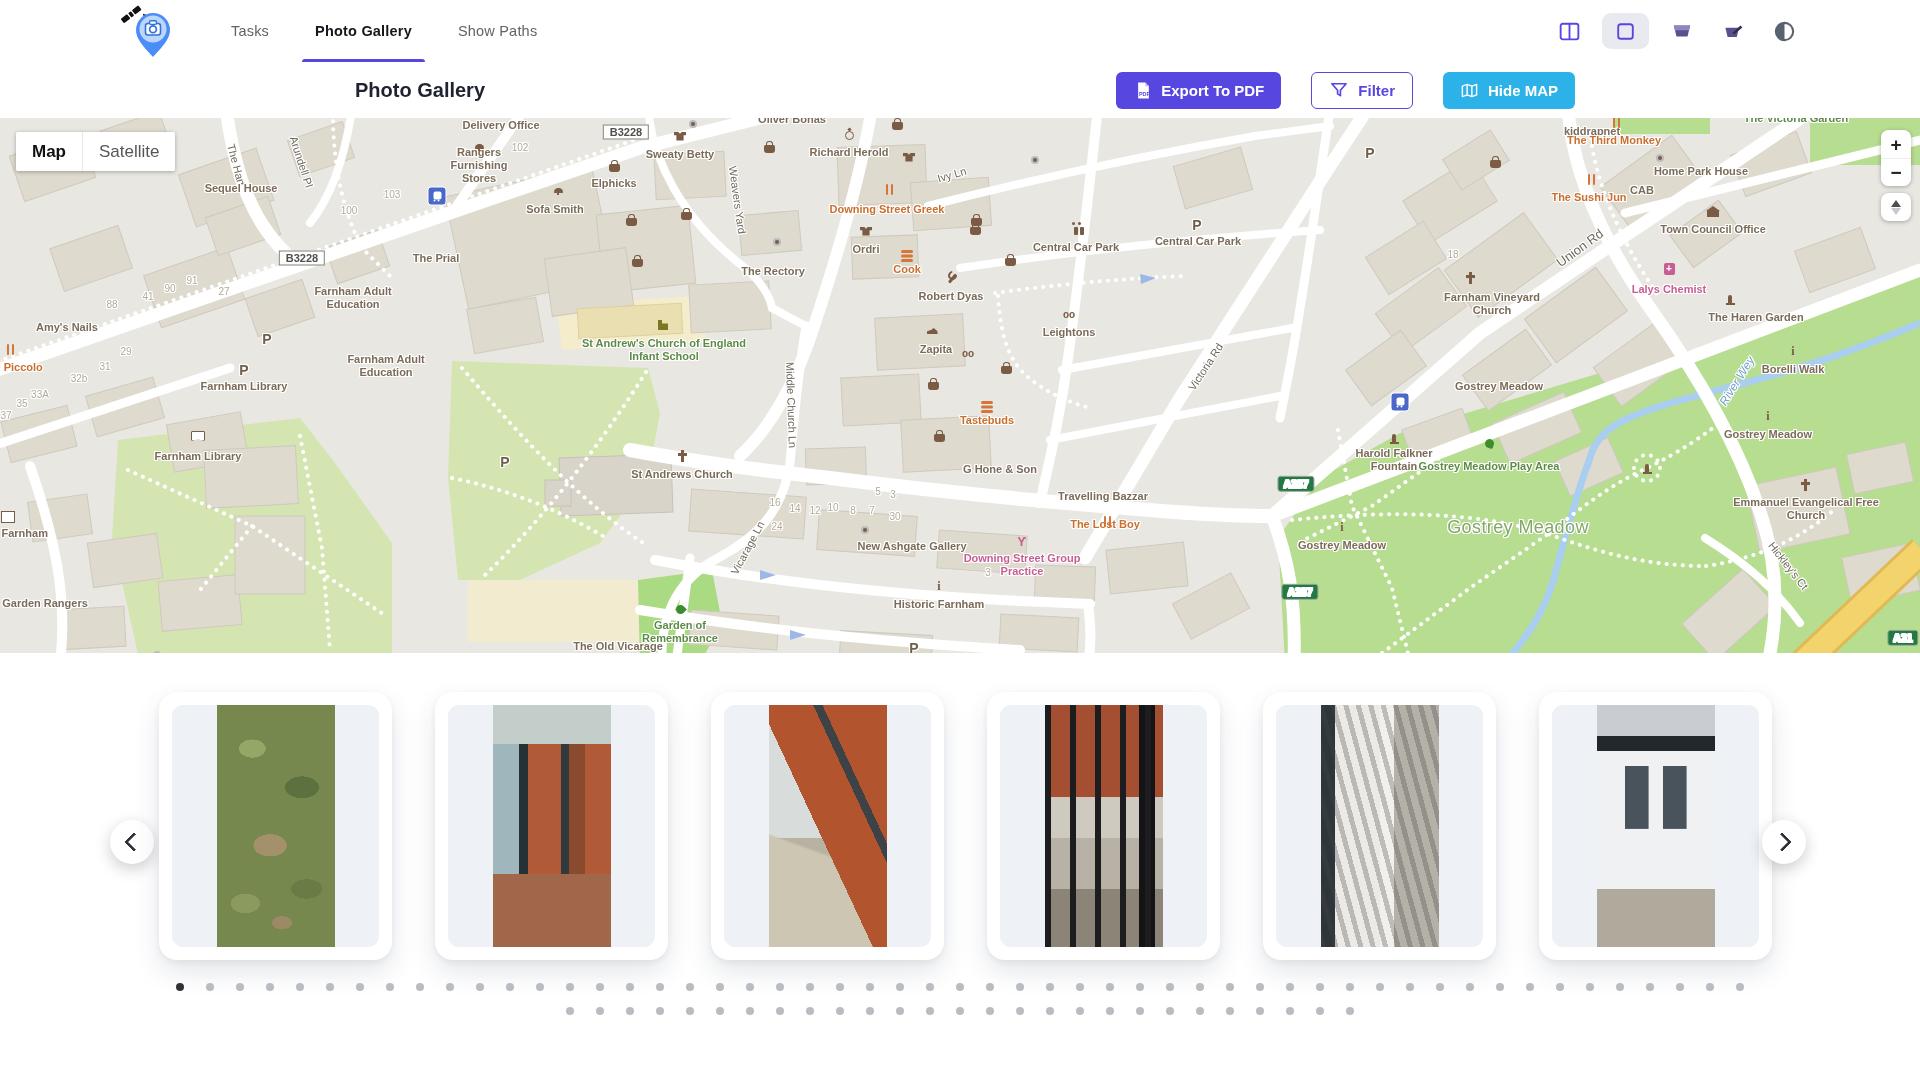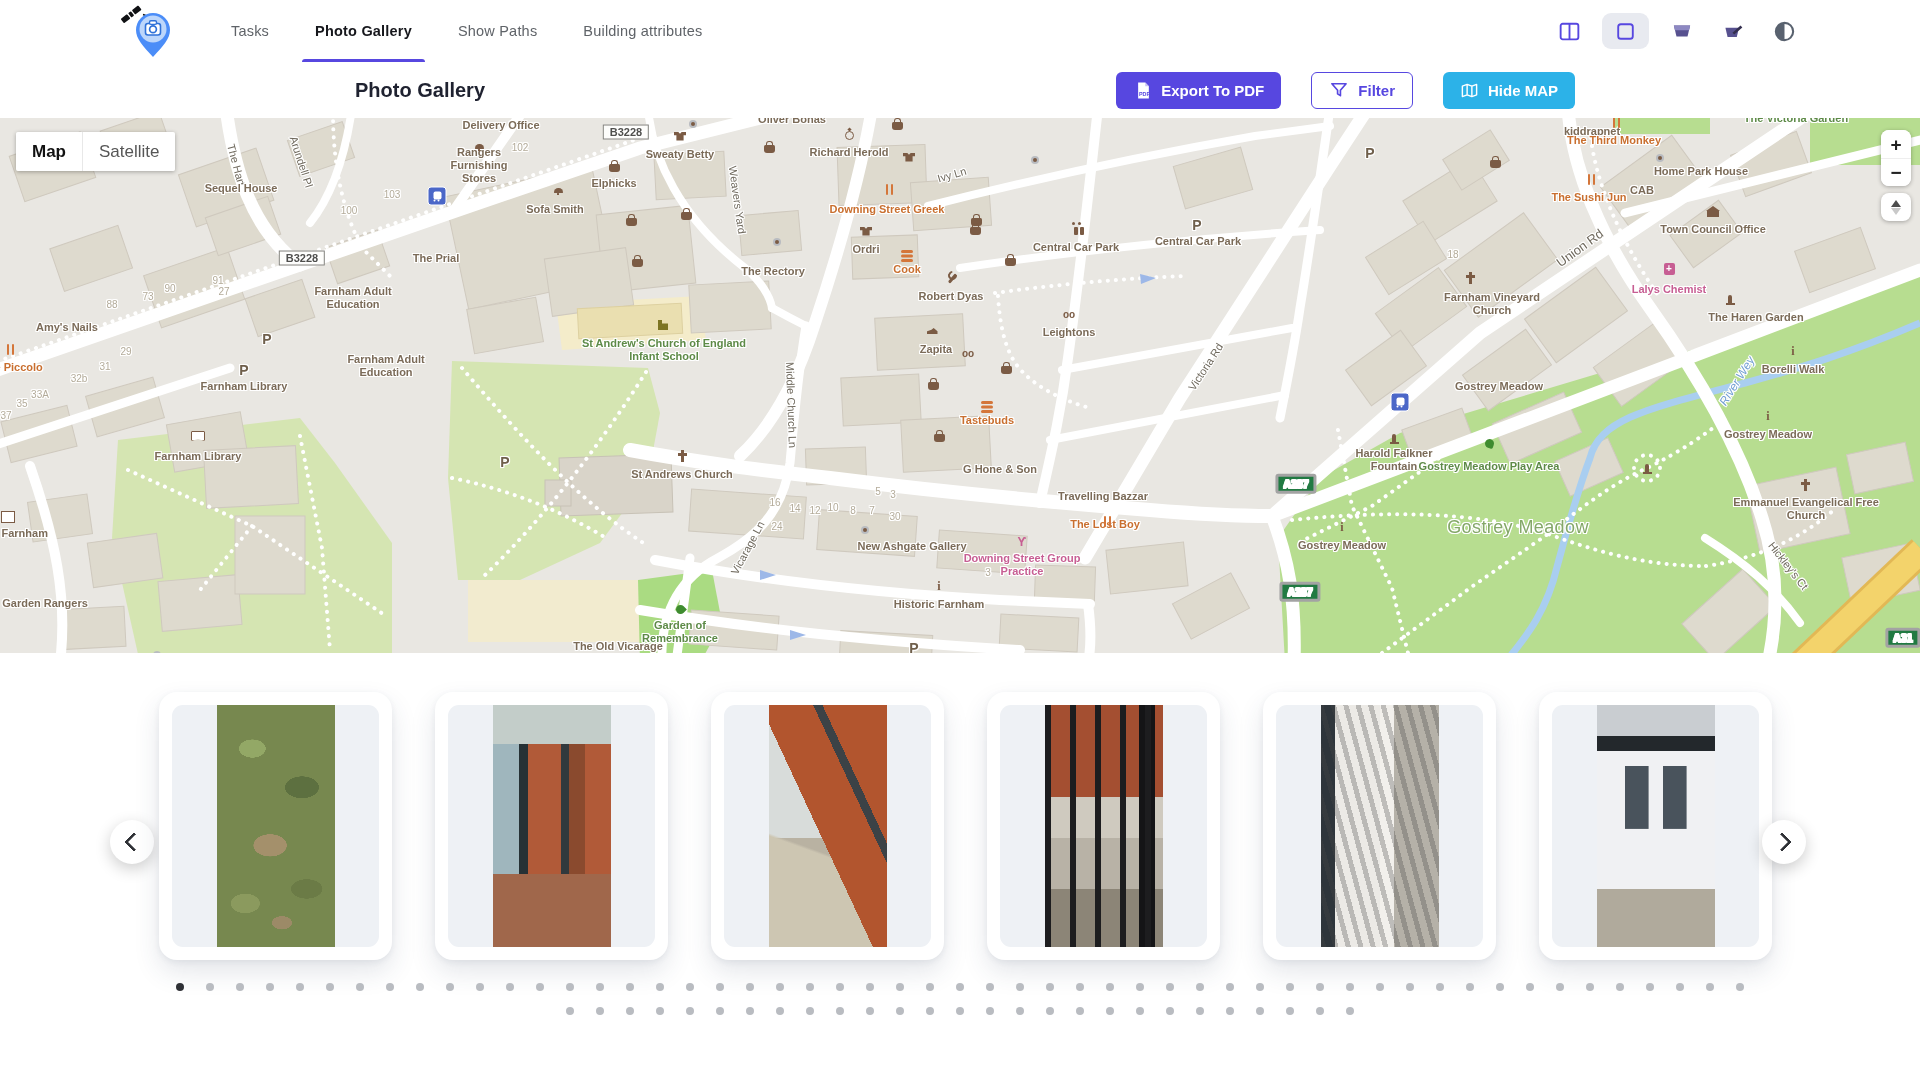--- a/index.html
+++ b/index.html
@@ -33,21 +33,21 @@
       text-shadow:0 1px 0 #fff,1px 0 0 #fff,-1px 0 0 #fff,0 -1px 0 #fff,1px 1px 0 #fff,-1px -1px 0 #fff,1px -1px 0 #fff,-1px 1px 0 #fff}
   .ml.road{color:#6f695d;font-weight:400;font-size:11px}
   .ml.road-lg{font-size:13px}
   .ml.water{color:#74a0d3;font-style:italic;font-weight:400;font-size:12px}
   .ml.area{color:#84a868;font-weight:400;font-size:18px;letter-spacing:.4px}
   .ml.park{color:#5d8a47}
   .ml.food{color:#c96f2f}
   .ml.health{color:#c75e93}
   .ml.hnum{color:#b3ab99;font-weight:400;font-size:10px}
   .ml.pletter{color:#6f5f4b;font-weight:700;font-size:14px}
-  .ml.badge-green{background:#217a42;color:#fff;font-size:10.5px;font-weight:700;padding:1px 5px;border-radius:3px;border:3px solid #a3a3a3}
+  .ml.badge-green{background:#217a42;color:#fff;font-size:10.5px;font-weight:700;padding:1px 5px;border-radius:3px;border:1px solid #a3a3a3}
   .ml.badge-white{background:#fdfdfb;border:1.5px solid #83827e;border-radius:0;color:#4f4f4d;font-weight:700;font-size:11px;padding:0 6px}
 
   
   .mi{position:absolute;transform:translate(-50%,-50%);width:14px;height:14px;display:flex;align-items:center;justify-content:center}
   .mi.bag::before{content:"";width:5px;height:4px;border:1.6px solid #7b5b44;border-bottom:none;border-radius:3px 3px 0 0;position:absolute;top:0}
   .mi.bag::after{content:"";width:11px;height:8px;background:#7b5b44;border-radius:1.5px 1.5px 3px 3px;position:absolute;top:4px}
   .mi.shirt::before{content:"";width:12px;height:9px;background:#7b5b44;clip-path:polygon(0 0,32% 0,50% 25%,68% 0,100% 0,100% 42%,80% 42%,80% 100%,20% 100%,20% 42%,0 42%)}
   .mi.fork::before{content:"";width:2.5px;height:11px;background:#d4763a;box-shadow:5px 0 0 #d4763a;border-radius:1px}
   .mi.burger::before{content:"";width:12px;height:3px;background:#d4763a;border-radius:2px;box-shadow:0 4.5px 0 #d4763a,0 9px 0 #d4763a;margin-top:-8px}
   .mi.cross::before{content:"";position:absolute;width:3px;height:12px;background:#7b5b44;left:5.5px;top:1px}
@@ -153,21 +153,20 @@
     <path d="M37 55 C27 44 20 37 20 28 a17 17 0 1 1 34 0 c0 9 -7 16 -17 27z" fill="#4b8df8"></path>
     <circle cx="37" cy="27" r="13.5" fill="#bcd6fb"></circle>
     <rect x="29.5" y="21.5" width="15" height="11.5" rx="2.5" fill="#fff" stroke="#2f72d9" stroke-width="1.6"></rect>
     <rect x="33.5" y="18.8" width="7" height="3.6" rx="1.4" fill="#fff" stroke="#2f72d9" stroke-width="1.4"></rect>
     <circle cx="37" cy="27.2" r="3.4" fill="none" stroke="#2f72d9" stroke-width="1.7"></circle>
   </svg>
   <nav class="tabs" id="tabs">
       <div class="tab">Tasks</div>
       <div class="tab active">Photo Gallery</div>
       <div class="tab">Show Paths</div>
-      <div class="tab">Building attributes</div>
     </nav>
   <div class="hdr-icons" id="hdrIcons">
       <div class="iconbtn">
         <svg width="25" height="25" viewBox="0 0 24 24" fill="none" stroke="#5747e0" stroke-width="1.8">
           <rect x="3.5" y="4.5" width="17" height="15" rx="2"></rect>
           <line x1="12" y1="4.5" x2="12" y2="19.5"></line>
         </svg>
       </div>
       <div class="iconbtn selected">
         <svg width="25" height="25" viewBox="0 0 24 24" fill="none" stroke="#5747e0" stroke-width="1.8">
@@ -433,23 +432,23 @@
       <div class="ml food" style="left: 987px; top: 302px; transform: translate(-50%, -50%);">Tastebuds</div>
       <div class="ml food" style="left: 1105px; top: 406px; transform: translate(-50%, -50%);">The Lost Boy</div>
       <div class="ml health" style="left: 1669px; top: 171px; transform: translate(-50%, -50%);">Lalys Chemist</div>
       <div class="ml health" style="left: 1022px; top: 447px; transform: translate(-50%, -50%); width: 142px; white-space: normal;">Downing Street Group Practice</div>
       <div class="ml park" style="left: 664px; top: 232px; transform: translate(-50%, -50%); width: 185px; white-space: normal;">St Andrew's Church of England Infant School</div>
       <div class="ml park" style="left: 680px; top: 514px; transform: translate(-50%, -50%); width: 124px; white-space: normal;">Garden of Remembrance</div>
       <div class="ml park" style="left: 1489px; top: 348px; transform: translate(-50%, -50%); width: 142px; white-space: normal;">Gostrey Meadow Play Area</div>
       <div class="ml park" style="left: 1756px; top: 0px; transform: translate(-50%, -50%); margin-left: 40px;">The Victoria Garden</div>
       <div class="ml area" style="left: 1518px; top: 410px; transform: translate(-50%, -50%);">Gostrey Meadow</div>
       <div class="ml hnum" style="left: 112px; top: 187px; transform: translate(-50%, -50%);">88</div>
-      <div class="ml hnum" style="left: 148px; top: 179px; transform: translate(-50%, -50%);">73</div>
+      <div class="ml hnum" style="left: 148px; top: 179px; transform: translate(-50%, -50%);">41</div>
       <div class="ml hnum" style="left: 170px; top: 171px; transform: translate(-50%, -50%);">90</div>
-      <div class="ml hnum" style="left: 192px; top: 163px; transform: translate(-50%, -50%); margin-left: 26px;">91</div>
+      <div class="ml hnum" style="left: 192px; top: 163px; transform: translate(-50%, -50%);">91</div>
       <div class="ml hnum" style="left: 224px; top: 174px; transform: translate(-50%, -50%);">27</div>
       <div class="ml hnum" style="left: 126px; top: 234px; transform: translate(-50%, -50%);">29</div>
       <div class="ml hnum" style="left: 105px; top: 249px; transform: translate(-50%, -50%);">31</div>
       <div class="ml hnum" style="left: 79px; top: 261px; transform: translate(-50%, -50%);">32b</div>
       <div class="ml hnum" style="left: 40px; top: 277px; transform: translate(-50%, -50%);">33A</div>
       <div class="ml hnum" style="left: 22px; top: 286px; transform: translate(-50%, -50%);">35</div>
       <div class="ml hnum" style="left: 6px; top: 298px; transform: translate(-50%, -50%);">37</div>
       <div class="ml hnum" style="left: 349px; top: 93px; transform: translate(-50%, -50%);">100</div>
       <div class="ml hnum" style="left: 392px; top: 77px; transform: translate(-50%, -50%);">103</div>
       <div class="ml hnum" style="left: 520px; top: 30px; transform: translate(-50%, -50%);">102</div>

